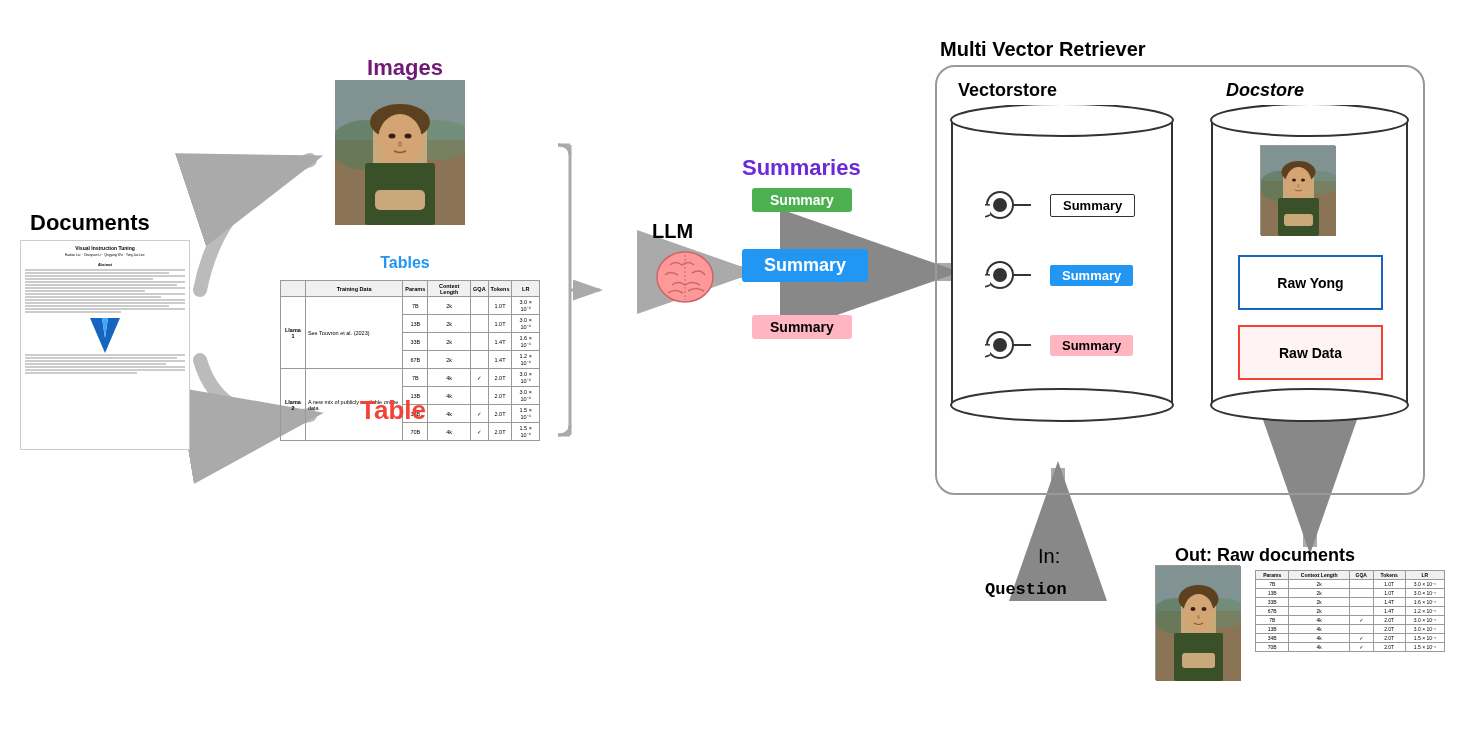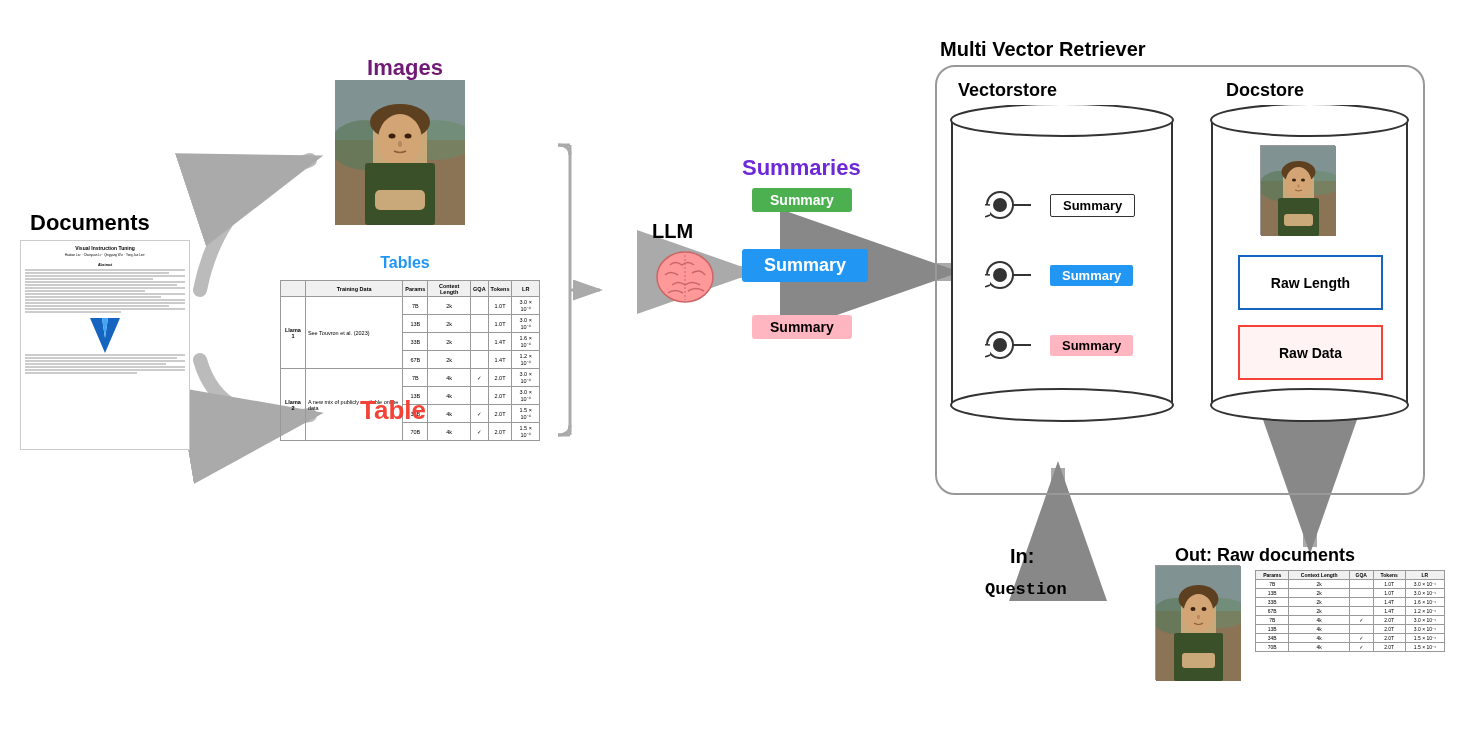--- a/index.html
+++ b/index.html
@@ -283,20 +283,21 @@
     }
 
     
     .docstore-label {
       position: absolute;
       left: 1226px;
       top: 80px;
       font-weight: bold;
       font-size: 18px;
       color: #000;
+      font-style: italic;
     }
 
     
     .ds-mona {
       position: absolute;
       left: 1260px;
       top: 145px;
       width: 75px;
       height: 90px;
       background: linear-gradient(135deg, #8B7355 0%, #6B5B45 30%, #A0896A 60%, #7A6550 100%);
@@ -693,28 +694,28 @@
       <ellipse cx="33" cy="34" rx="2" ry="1.5" fill="#3A2010"></ellipse>
       <ellipse cx="42" cy="34" rx="2" ry="1.5" fill="#3A2010"></ellipse>
       <ellipse cx="37.5" cy="40" rx="1.2" ry="1.8" fill="#B8865A"></ellipse>
       <path d="M34 44 Q37.5 46 41 44" stroke="#8B5E3C" stroke-width="1" fill="none"></path>
       <rect x="17" y="52" width="41" height="38" fill="#3A5028" rx="2"></rect>
       <rect x="23" y="68" width="29" height="12" fill="#C9A87A" rx="3"></rect>
     </svg>
   </div>
 
   <div class="ds-raw-table">
-    <span class="ds-raw-table-label">Raw Length</span>
+    <span class="ds-raw-table-label">Raw Yong</span>
   </div>
 
   <div class="ds-raw-text">
     <span class="ds-raw-text-label">Raw Data</span>
   </div>
 
-  <div style="position:absolute; left:1010px; top:545px; font-weight:bold; font-size:20px;">In:</div>
+  <div style="position:absolute; left:1038px; top:545px; font-weight:normal; font-size:20px;">In:</div>
 
   <div style="position:absolute; left:1175px; top:545px; font-weight:bold; font-size:18px;">Out: Raw documents</div>
 
   <div class="question-box">
     <span>Question</span>
   </div>
 
   <div class="bottom-mona">
     <svg width="85" height="115" viewBox="0 0 85 115">
       <rect width="85" height="115" fill="#8B7355"></rect>

